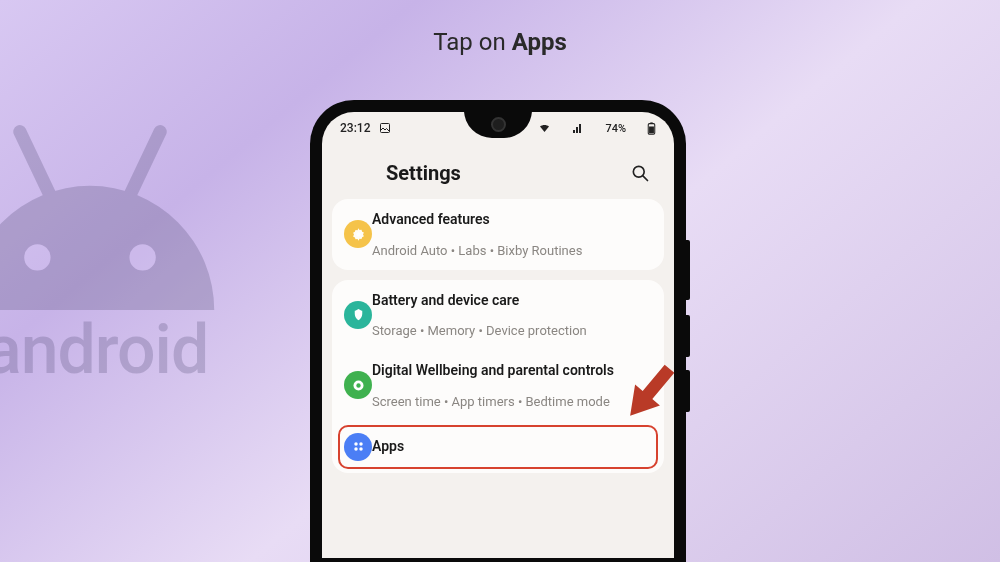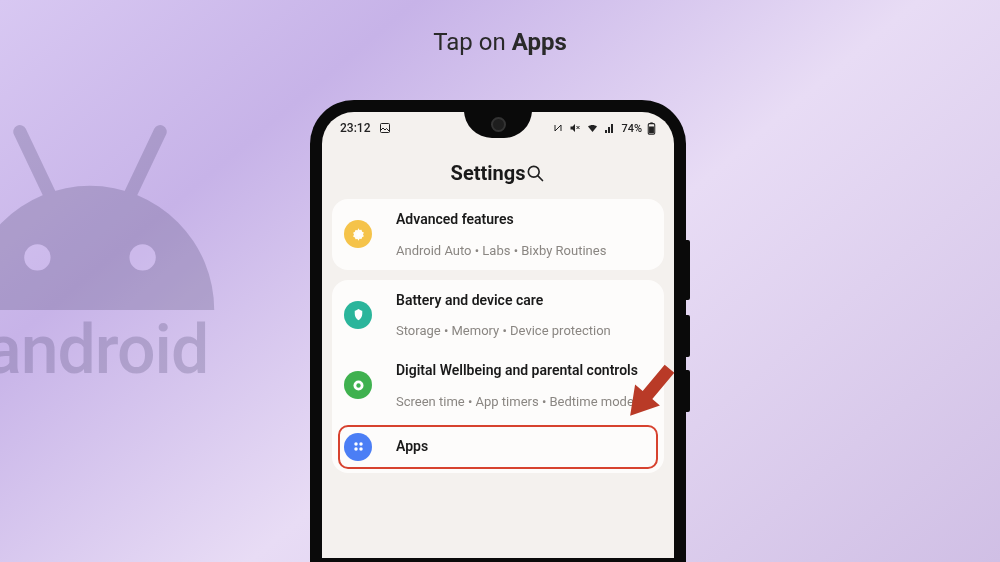--- a/index.html
+++ b/index.html
@@ -98,48 +98,49 @@
   
   .status-bar {
     display: flex;
     justify-content: space-between;
     align-items: center;
     padding: 9px 18px 4px;
     font-size: 12px;
     color: #222;
   }
   .status-left { display:flex; gap:9px; align-items:center; font-weight:500;}
-  .status-right { display:flex; gap:5px; align-items:center; }
+  .status-right { display:flex; gap:21px; align-items:center; }
   .status-right svg, .status-left svg { display:block; }
 
   
   .settings-header {
     display: flex;
-    justify-content: center;
+    justify-content: space-between;
     align-items: center;
     padding: 22px 24px 14px;
+    margin-left: 40px;
   }
   .settings-header h1 {
     font-size: 20px;
     font-weight: 700;
     color: #1a1a1a;
   }
 
   
   .list { }
   .group {
     background: #fdfcfb;
     margin: 0 10px 10px;
     border-radius: 16px;
   }
   .item {
     display: flex;
     align-items: center;
     padding: 12px 12px;
-    gap: 24px;
+    gap: 0;
     position: relative;
   }
   .item .icon-circle {
     width: 28px; height: 28px;
     border-radius: 50%;
     display:flex; align-items:center; justify-content:center;
     flex-shrink:0;
   }
   .item .texts { flex: 1; min-width: 0; }
   .item .title { font-size: 14px; font-weight: 600; color: #1a1a1a; line-height:1.25;}

